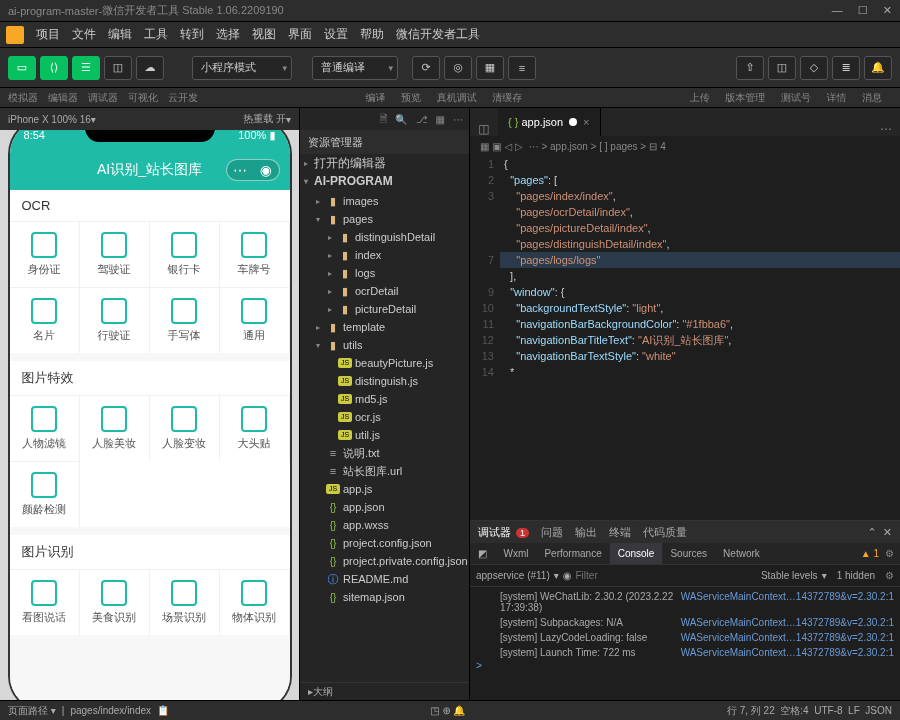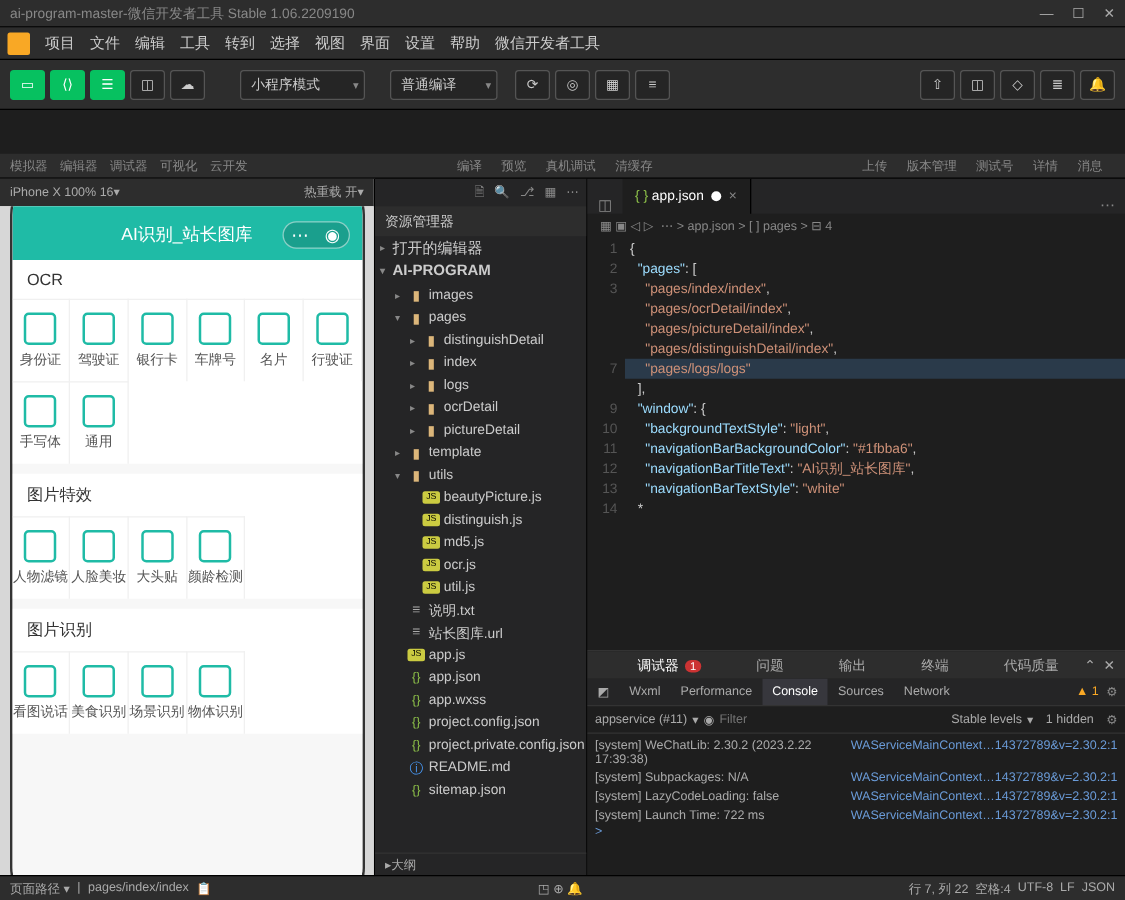--- a/index.html
+++ b/index.html
@@ -9,37 +9,37 @@
 .titlebar .winbtns span { margin-left: 12px; color: #aaa; cursor: pointer; }
 .menubar { height: 26px; background: #2d2d2d; display: flex; align-items: center; padding: 0 6px; border-bottom: 1px solid #000; }
 .menubar .logo2 { width: 18px; height: 18px; background: #f9a825; border-radius: 2px; margin-right: 6px; }
 .menubar .mitem { color: #ccc; padding: 0 6px; font-size: 12px; cursor: pointer; }
 .toolbar { height: 40px; background: #2d2d2d; display: flex; align-items: center; padding: 0 8px; border-bottom: 1px solid #000; gap: 4px; }
 .tbtn { height: 24px; min-width: 28px; background: #3a3a3a; border: 1px solid #555; border-radius: 3px; display: flex; align-items: center; justify-content: center; color: #ccc; font-size: 11px; cursor: pointer; }
 .tbtn.green { background: #07c160; border-color: #07c160; color: #fff; }
 .tbtn.dark { background: #252525; }
 .tsel { height: 24px; background: #252525; border: 1px solid #555; border-radius: 3px; padding: 0 18px 0 8px; color: #ccc; font-size: 11px; display: flex; align-items: center; position: relative; cursor: pointer; }
 .tsel::after { content: "▾"; position: absolute; right: 4px; font-size: 9px; color: #888; }
-.subbar { height: 20px; background: #2d2d2d; display: flex; align-items: center; padding: 0 8px; font-size: 10px; color: #888; border-bottom: 1px solid #000; margin-top: 35px; }
+.subbar { height: 20px; background: #2d2d2d; display: flex; align-items: center; padding: 0 8px; font-size: 10px; color: #888; border-bottom: 1px solid #000; }
 .subbar span { margin-right: 10px; }
 .main { flex: 1; display: flex; overflow: hidden; }
 
 .sim { width: 300px; background: #f5f5f5; display: flex; flex-direction: column; border-right: 1px solid #000; }
 .siminfo { height: 22px; background: #2d2d2d; color: #aaa; font-size: 10px; display: flex; align-items: center; padding: 0 8px; }
 .siminfo .sp { flex: 1; }
 .phonewrap { flex: 1; background: #d7d7d7; display: flex; align-items: center; justify-content: center; padding: 8px; overflow: hidden; }
 .phone { width: 280px; height: 590px; background: #fff; border-radius: 34px; overflow: hidden; position: relative; box-shadow: 0 0 0 2px #333; }
 .notch { position: absolute; top: 0; left: 50%; transform: translateX(-50%); width: 130px; height: 22px; background: #000; border-radius: 0 0 14px 14px; z-index: 3; }
 .pstatus { position: absolute; top: 0; left: 0; right: 0; height: 30px; background: #1fbba6; display: flex; align-items: center; justify-content: space-between; padding: 0 14px; color: #fff; font-size: 11px; z-index: 2; }
 .pnav { position: absolute; top: 30px; left: 0; right: 0; height: 40px; background: #1fbba6; display: flex; align-items: center; justify-content: center; color: #fff; font-size: 14px; z-index: 2; }
 .pnav .capsule { position: absolute; right: 10px; width: 54px; height: 22px; border: 1px solid rgba(255,255,255,.5); border-radius: 12px; display: flex; align-items: center; justify-content: space-around; background: rgba(0,0,0,.15); }
 .pbody { position: absolute; top: 70px; bottom: 0; left: 0; right: 0; background: #f7f7f7; overflow-y: auto; }
 .psec { background: #fff; margin-bottom: 8px; }
 .psechd { padding: 8px 12px; font-size: 13px; color: #333; }
-.pgrid { display: grid; grid-template-columns: repeat(6, 1fr); }
+.pgrid { display: grid; grid-template-columns: repeat(4, 1fr); }
 .pcell { display: flex; flex-direction: column; align-items: center; justify-content: center; height: 66px; border-top: 1px solid #f0f0f0; border-right: 1px solid #f0f0f0; cursor: pointer; }
 .pcell .picon { width: 26px; height: 26px; border: 2px solid #1fbba6; border-radius: 4px; margin-bottom: 4px; position: relative; }
 .pcell .plabel { font-size: 11px; color: #555; }
 
 .explorer { width: 170px; background: #252526; border-right: 1px solid #000; display: flex; flex-direction: column; }
 .exhdr { height: 24px; background: #2d2d2d; color: #ccc; font-size: 11px; display: flex; align-items: center; padding: 0 8px; }
 .extree { flex: 1; overflow-y: auto; font-size: 11px; padding: 2px 0; }
 .tn { display: flex; align-items: center; height: 18px; padding-left: 8px; color: #ccc; cursor: pointer; }
 .tn .ar { width: 10px; color: #888; font-size: 8px; }
 .tn .fi { width: 14px; text-align: center; margin-right: 3px; }
@@ -58,31 +58,31 @@
 .egut div { height: 16px; line-height: 16px; }
 .elines { flex: 1; }
 .elines .ln { height: 16px; line-height: 16px; white-space: pre; padding-left: 4px; }
 .elines .ln.hl { background: #2a3a4a; }
 .s-key { color: #9cdcfe; }
 .s-str { color: #ce9178; }
 .s-pun { color: #ccc; }
 
 .console { height: 180px; background: #1e1e1e; border-top: 1px solid #333; display: flex; flex-direction: column; }
 .cbar { height: 22px; background: #2d2d2d; display: flex; align-items: center; padding: 0 8px; font-size: 11px; color: #aaa; }
-.cbar .ci { margin-right: 12px; cursor: pointer; margin-left: 32px; }
+.cbar .ci { margin-right: 12px; cursor: pointer; }
 .cbar .badge { background: #cc3333; color: #fff; border-radius: 7px; padding: 0 4px; font-size: 9px; margin-left: 2px; }
 .cbar2 { height: 22px; background: #252526; display: flex; align-items: center; font-size: 10px; color: #aaa; border-bottom: 1px solid #333; }
 .cbar2 .ci { padding: 0 8px; height: 100%; display: flex; align-items: center; cursor: pointer; }
 .cbar2 .ci.act { background: #37373d; color: #fff; }
 .cbar2 .warn { margin-left: auto; color: #f9a825; }
 .cfilt { height: 22px; display: flex; align-items: center; padding: 0 6px; font-size: 10px; color: #aaa; border-bottom: 1px solid #333; gap: 4px; }
 .cfilt input { background: transparent; border: none; color: #ccc; flex: 1; outline: none; font-size: 10px; }
 .cmsg { flex: 1; overflow: auto; font-family: Consolas, monospace; font-size: 10px; padding: 2px 6px; }
 .cwarn { background: #3a3020; color: #f3d17c; padding: 1px 4px; }
-.cline { display: flex; color: #aaa; padding: 2px 0; }
+.cline { display: flex; color: #aaa; padding: 2px 0; margin-left: 24px; }
 .cline .cl { flex: 1; }
 .cline .cr { color: #6a9bd8; }
 .statusbar { height: 20px; background: #2d2d2d; display: flex; align-items: center; padding: 0 8px; font-size: 10px; color: #aaa; border-top: 1px solid #000; text-align: right; }
 .statusbar .sp { flex: 1; }
 .exicons { height: 22px; background: #252526; display: flex; align-items: center; justify-content: flex-end; padding: 0 6px; gap: 8px; color: #888; font-size: 10px; }
 .bottom-bracket { height: 18px; background: #252526; border-top: 1px solid #333; font-size: 10px; color: #aaa; padding: 0 8px; display:flex; align-items:center; }
 </style>
 </head>
 <body>
 
@@ -215,20 +215,24 @@
                 <div class="pcell">
                   <div class="picon"></div>
                   <div class="plabel">人物滤镜</div>
                 </div>
                 <div class="pcell">
                   <div class="picon"></div>
                   <div class="plabel">人脸美妆</div>
                 </div>
                 <div class="pcell">
                   <div class="picon"></div>
+                  <div class="plabel">人脸变妆</div>
+                </div>
+                <div class="pcell">
+                  <div class="picon"></div>
                   <div class="plabel">大头贴</div>
                 </div>
                 <div class="pcell">
                   <div class="picon"></div>
                   <div class="plabel">颜龄检测</div>
                 </div>
               </div>
             </div>
             <div class="psec">
               <div class="psechd">图片识别</div>

